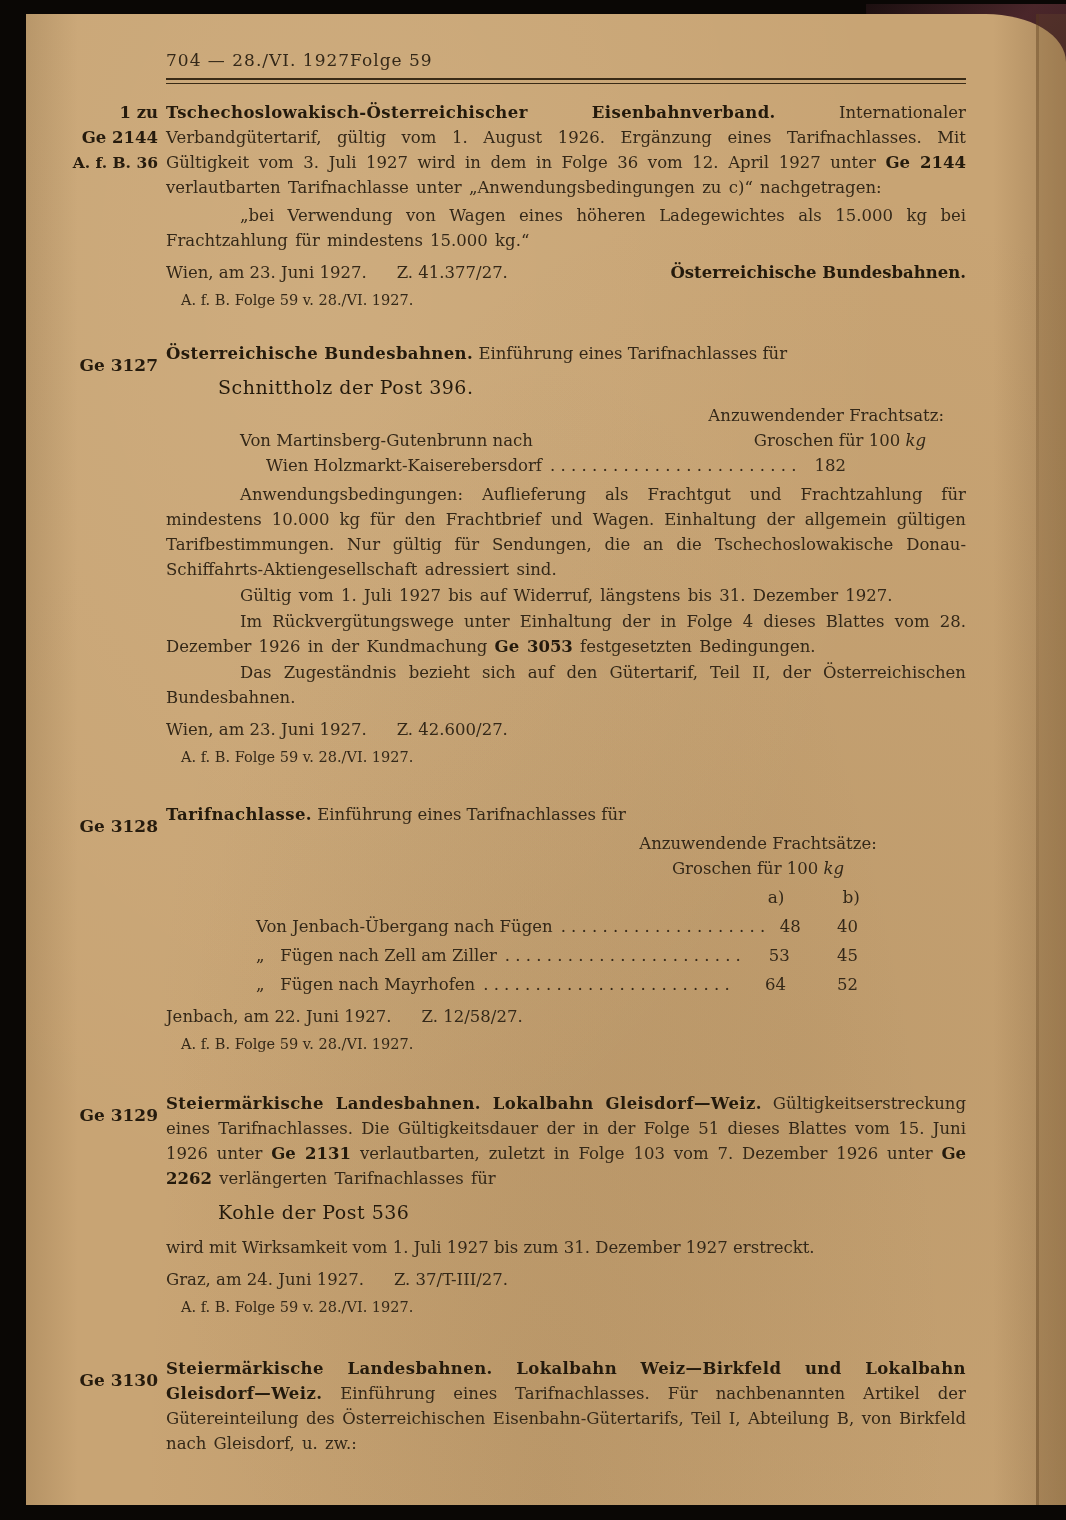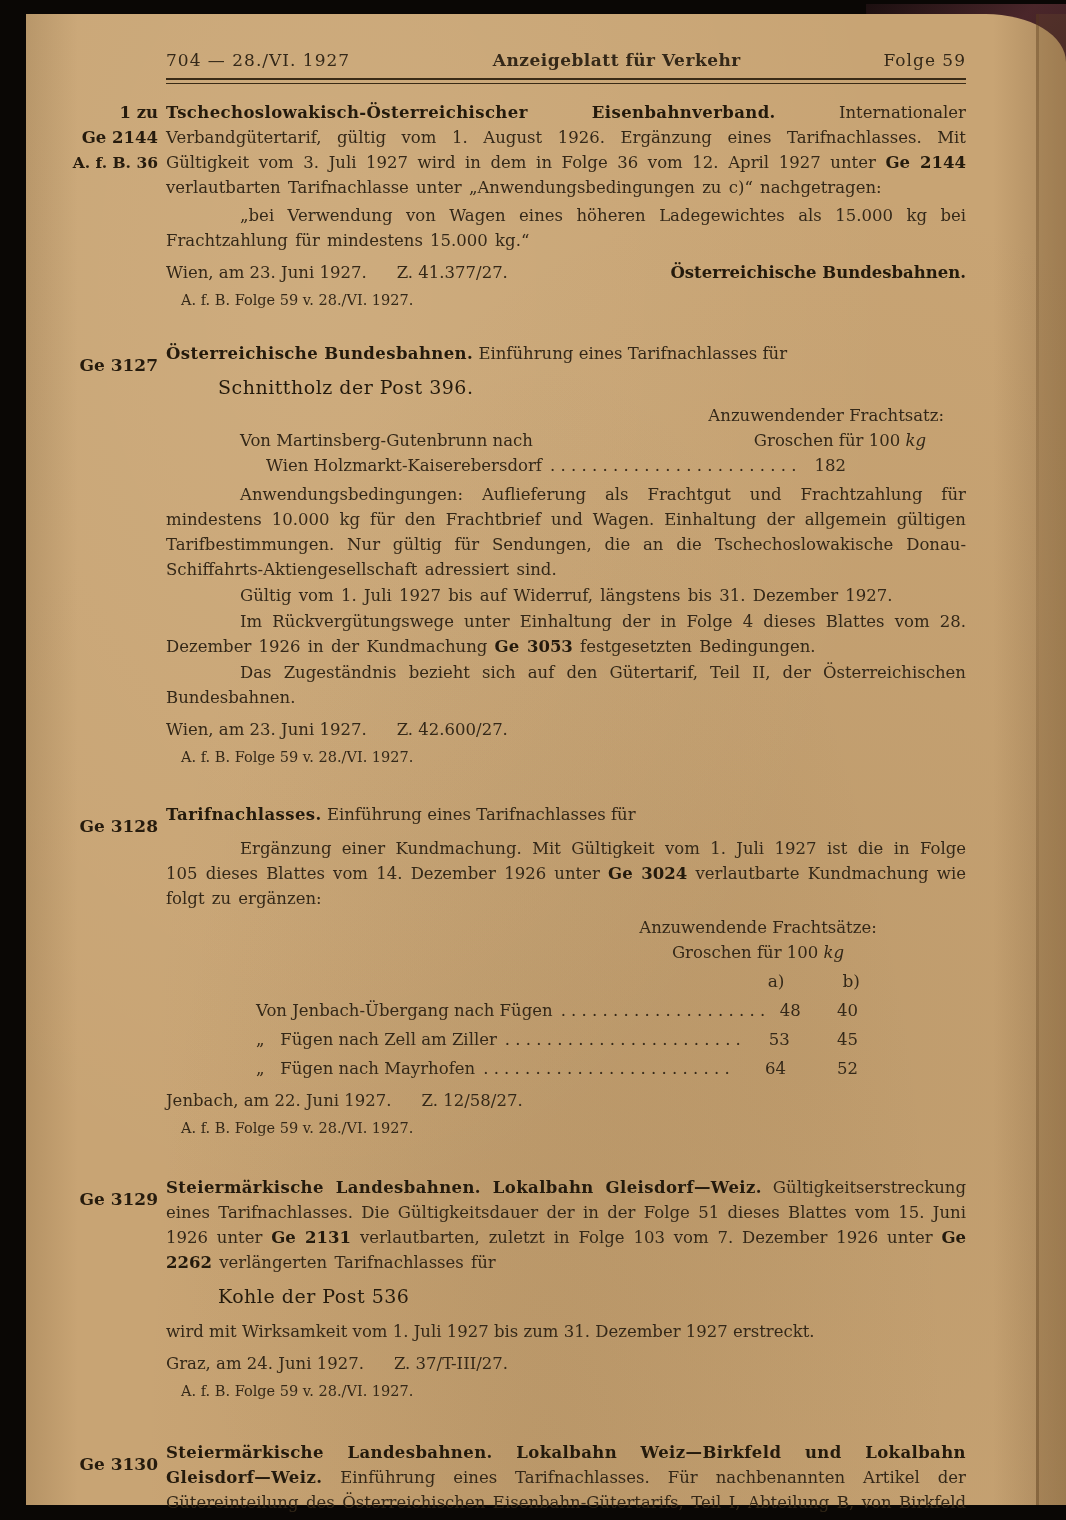--- a/index.html
+++ b/index.html
@@ -68,21 +68,20 @@
   <div class="cover-corner"></div>
   <div class="page-stack"></div>
   <div class="page">
     <div class="right-shade"></div>
     <div class="crease"></div>
 
     <div class="content">
 
       <div class="pheader">
         <span>704 — 28./VI. 1927</span>
-        <span class="center">Anzeigeblatt für Verkehr</span>
         <span>Folge 59</span>
       </div>
       <div class="rule"></div>
 
       <section class="entry" style="margin-top:16px;">
         <div class="mlabel m0">1 zu</div>
         <div class="mlabel m1">Ge 2144</div>
         <div class="mlabel m2">A. f. B. 36</div>
         <p class="j"><span class="lead">Tschechoslowakisch-Österreichischer Eisenbahnverband.</span><span><span> Internationaler Verbandgütertarif, gültig vom 1. August 1926. Ergänzung eines Tarifnachlasses. Mit Gültigkeit vom 3. Juli 1927 wird in dem in Folge 36 vom 12. April 1927 unter </span><span style="font-weight: bold; color: rgb(36, 26, 12);">Ge 2144</span><span> verlautbarten Tarifnachlasse unter „Anwendungsbedingungen zu c)“ nachgetragen:</span></span></p>
         <p class="quote">„bei Verwendung von Wagen eines höheren Ladegewichtes als 15.000 kg bei Frachtzahlung für mindestens 15.000 kg.“</p>
@@ -114,22 +113,21 @@
         <p class="j indent" style="margin-top:1px;"><span>Das Zugeständnis bezieht sich auf den Gütertarif, Teil II, der Österreichischen Bundesbahnen.</span></p>
         <p class="dateline">
           <span>Wien, am 23. Juni 1927.</span>
           <span class="fnum">Z. 42.600/27.</span>
         </p>
         <p class="footref">A. f. B. Folge 59 v. 28./VI. 1927.</p>
       </section>
 
       <section class="entry" style="margin-top:32px;">
         <div class="idlabel">Ge 3128</div>
-        <p><span class="lead">Tarifnachlasses.</span><span> Einführung eines Tarifnachlasses für</span></p>
-        <p class="j indent" style="margin-top:9px;"><span>Ergänzung einer Kundmachung. Mit Gültigkeit vom 1. Juli 1927 ist die in Folge 105 dieses Blattes vom 14. Dezember 1926 unter </span><span style="font-weight: bold; color: rgb(36, 26, 12);">Ge 3024</span><span> verlautbarte Kundmachung wie folgt zu ergänzen:</span></p>
+        <p><span class="lead">Tarifnachlasse.</span><span> Einführung eines Tarifnachlasses für</span></p>
         <div class="rhblock">
           <div>Anzuwendende Frachtsätze:</div>
           <div><span>Groschen für 100 </span><span style="font-style: italic;">kg</span></div>
           <div class="cols">
             <span>a)</span>
             <span>b)</span>
           </div>
         </div>
         <div class="trow">
           <span class="route">Von Jenbach-Übergang nach Fügen</span>

